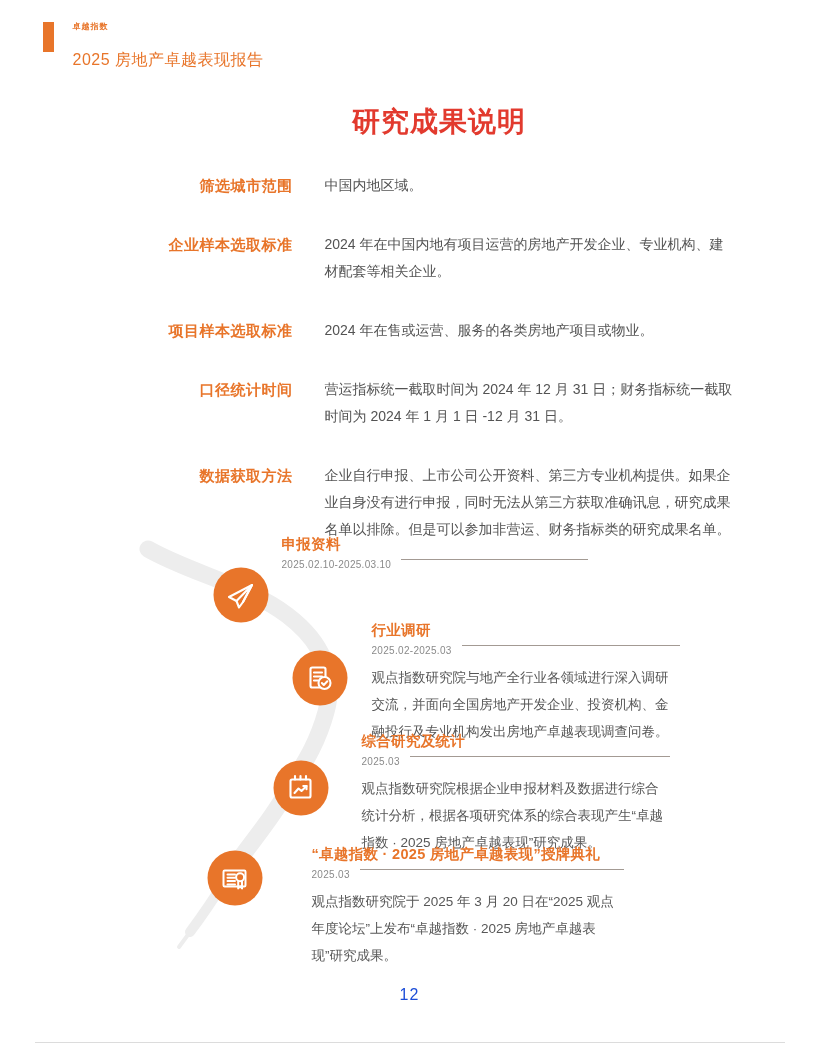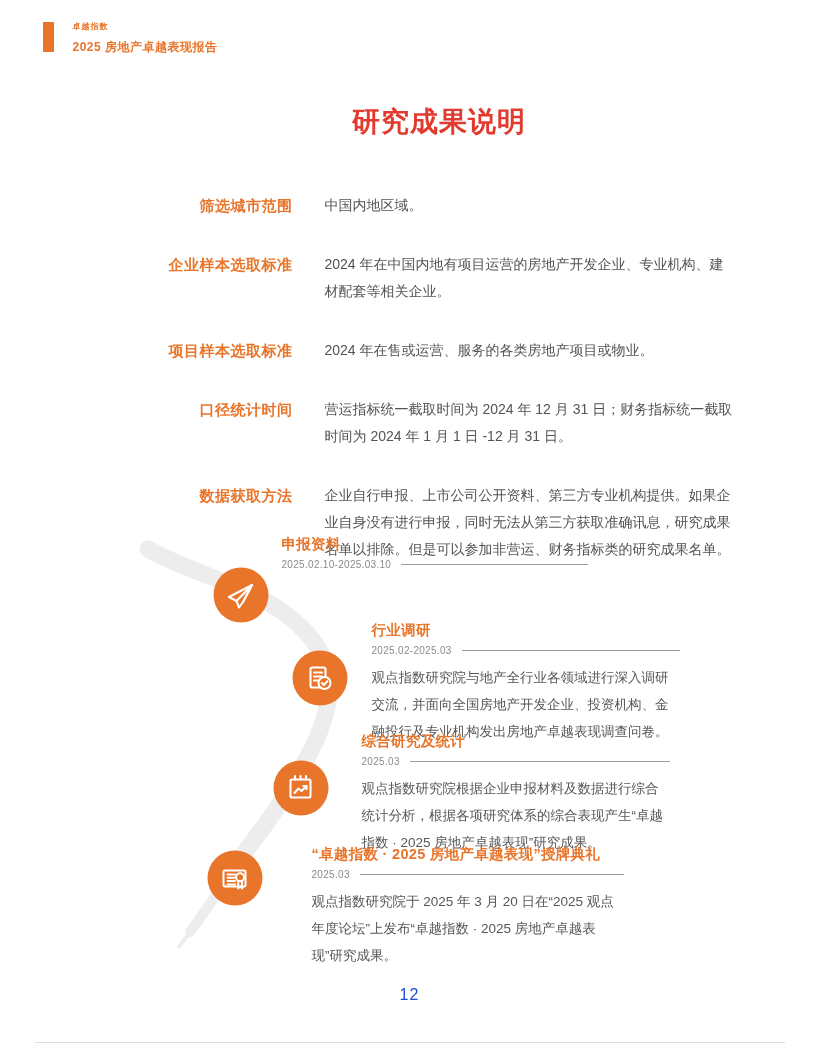--- a/index.html
+++ b/index.html
@@ -14,38 +14,38 @@
     background: #ffffff;
     overflow: hidden;
     border-bottom: 1px solid #dcdcdc;
   }
 
   
   .brand { position: absolute; left: 8px; top: 22px; display: flex; }
   .brand-bar { width: 11px; height: 30px; background: #E8752A; }
   .brand-text { margin-left: 19px; color: #E8752A; }
   .brand-mark { font-size: 8px; font-weight: bold; letter-spacing: 1px; line-height: 10px; }
-  .brand-title { font-size: 12px; font-weight: bold; line-height: 15px; margin-top: 8px; letter-spacing: 0.5px; }
+  .brand-title { font-size: 16px; font-weight: normal; line-height: 15px; margin-top: 20px; letter-spacing: 0.5px; }
 
   
   .sec-title-row {
     position: absolute; left: 133px; width: 543px;
     display: flex; align-items: center;
   }
   .sec-title-row.s1 { top: 103px; flex-direction: column; }
   .sec-title-row.s2 { top: 474px; }
   .sec-title {
     font-size: 28px; font-weight: bold; color: #E23A2E;
     letter-spacing: 1px; white-space: nowrap;
   }
   .sec-rule { flex: 1; height: 4px; background: #b8b8b8; margin-left: 16px; }
 
   
   .def-list {
-    position: absolute; left: 133px; top: 192px; width: 545px;
+    position: absolute; left: 133px; top: 172px; width: 545px;
     display: grid; grid-template-columns: 125px 411px;
     column-gap: 9px; row-gap: 9px; gap: 32px;
   }
   .def-label {
     font-size: 15px; font-weight: bold; color: #E8752A;
     text-align: right; line-height: 27px; letter-spacing: 0.5px;
   }
   .def-text { font-size: 14px; color: #535353; line-height: 27px; }
 
   
@@ -58,21 +58,21 @@
     display: flex; align-items: center; justify-content: center; z-index: 2;
   }
   .icon-circle svg { display: block; }
 
   
   .step { position: absolute; z-index: 1; }
   .step-title {
     font-size: 14.5px; font-weight: bold; color: #E8752A;
     letter-spacing: 0.3px; margin-bottom: 5px; white-space: nowrap;
   }
-  .step-date-row { display: flex; align-items: center; margin-bottom: 8px; }
+  .step-date-row { display: flex; margin-bottom: 8px; }
   .step-date { font-size: 10px; color: #8a8a8a; letter-spacing: 0.3px; white-space: nowrap; }
   .date-rule { flex: 1; height: 1px; background: #a39a93; margin-left: 10px; }
   .step-text { font-size: 13.5px; color: #575757; line-height: 27px; }
 
   .step-1 { left: 247px; top: 535px; width: 306px; }
   .step-2 { left: 337px; top: 621px; width: 308px; }
   .step-3 { left: 327px; top: 732px; width: 308px; }
   .step-4 { left: 277px; top: 845px; width: 312px; }
 
   

